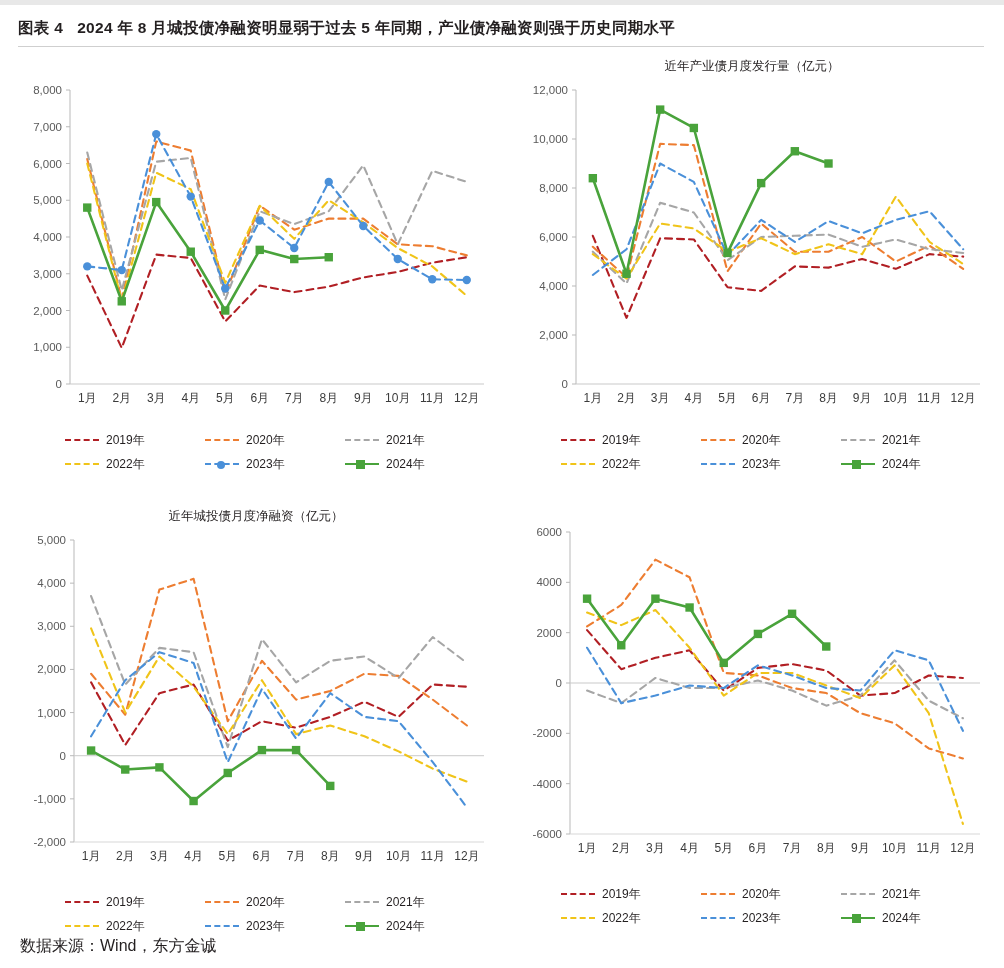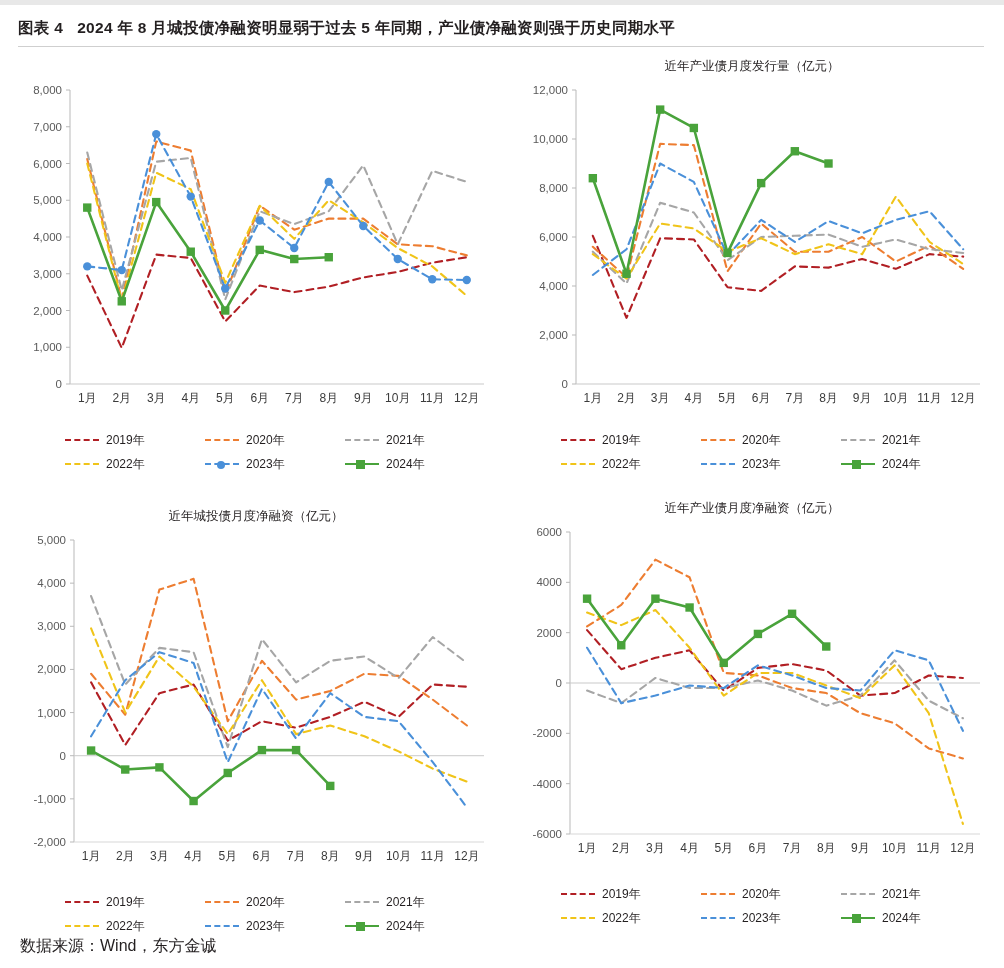--- a/index.html
+++ b/index.html
@@ -291,21 +291,20 @@
         <span>2023年</span>
       </div>
       <div class="legend-item" style="width: 140px; height: 24px;">
         <span class="lg-line solidmark" style="border-top-color: rgb(73, 163, 59);"></span>
         <span>2024年</span>
       </div>
     </div>
 </div>
 
 <div class="panel" style="left:506px;top:500px;width:492px;height:420px;">
-  <div class="panel-title">近年产业债月度净融资（亿元）</div>
   <div class="plot" id="plot3" style="left:0;top:22px;">
       <svg width="492" height="352">
         <line x1="60" y1="312" x2="64" y2="312" stroke="#b9b9b9" stroke-width="1"></line>
         <text x="56" y="316" text-anchor="end" class="axis-text">-6000</text>
         <line x1="60" y1="261.6666666666667" x2="64" y2="261.6666666666667" stroke="#b9b9b9" stroke-width="1"></line>
         <text x="56" y="265.6666666666667" text-anchor="end" class="axis-text">-4000</text>
         <line x1="60" y1="211.33333333333334" x2="64" y2="211.33333333333334" stroke="#b9b9b9" stroke-width="1"></line>
         <text x="56" y="215.33333333333334" text-anchor="end" class="axis-text">-2000</text>
         <line x1="60" y1="161" x2="64" y2="161" stroke="#b9b9b9" stroke-width="1"></line>
         <text x="56" y="165" text-anchor="end" class="axis-text">0</text>

